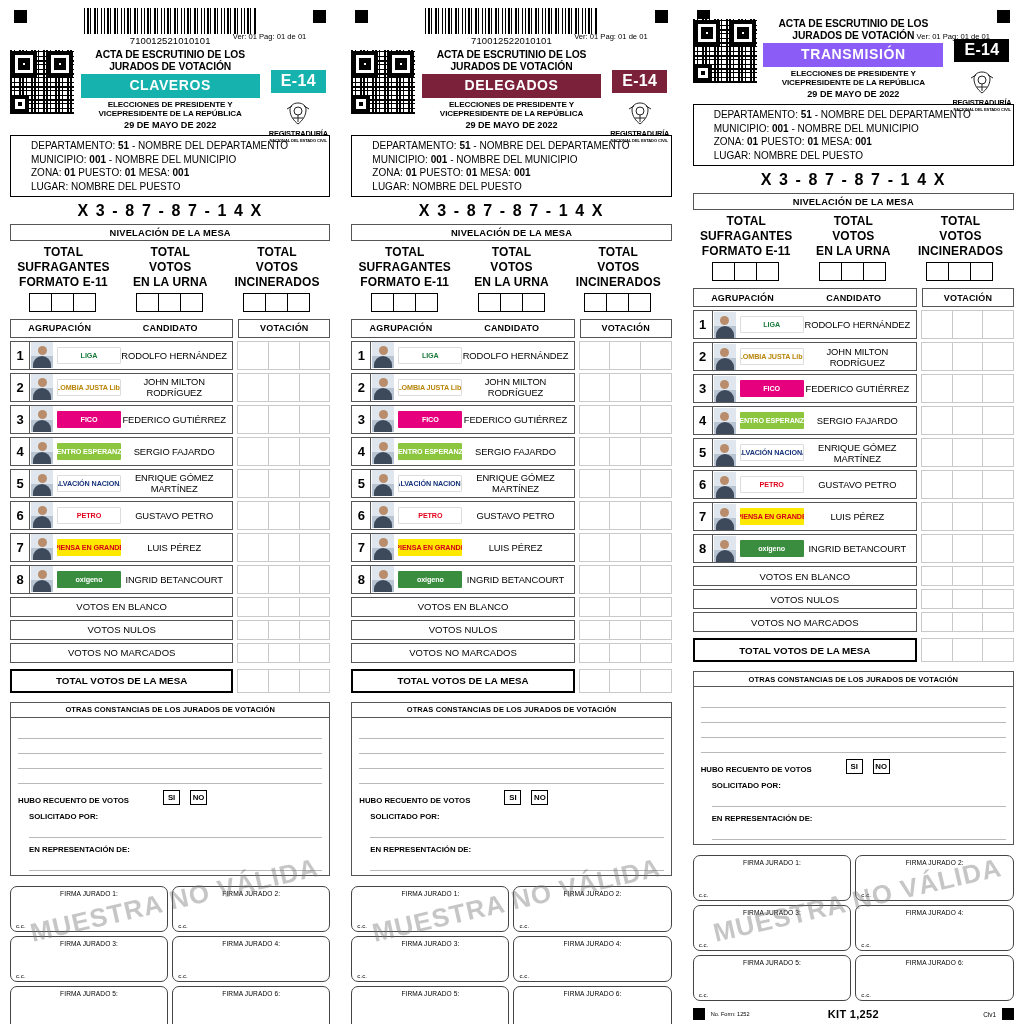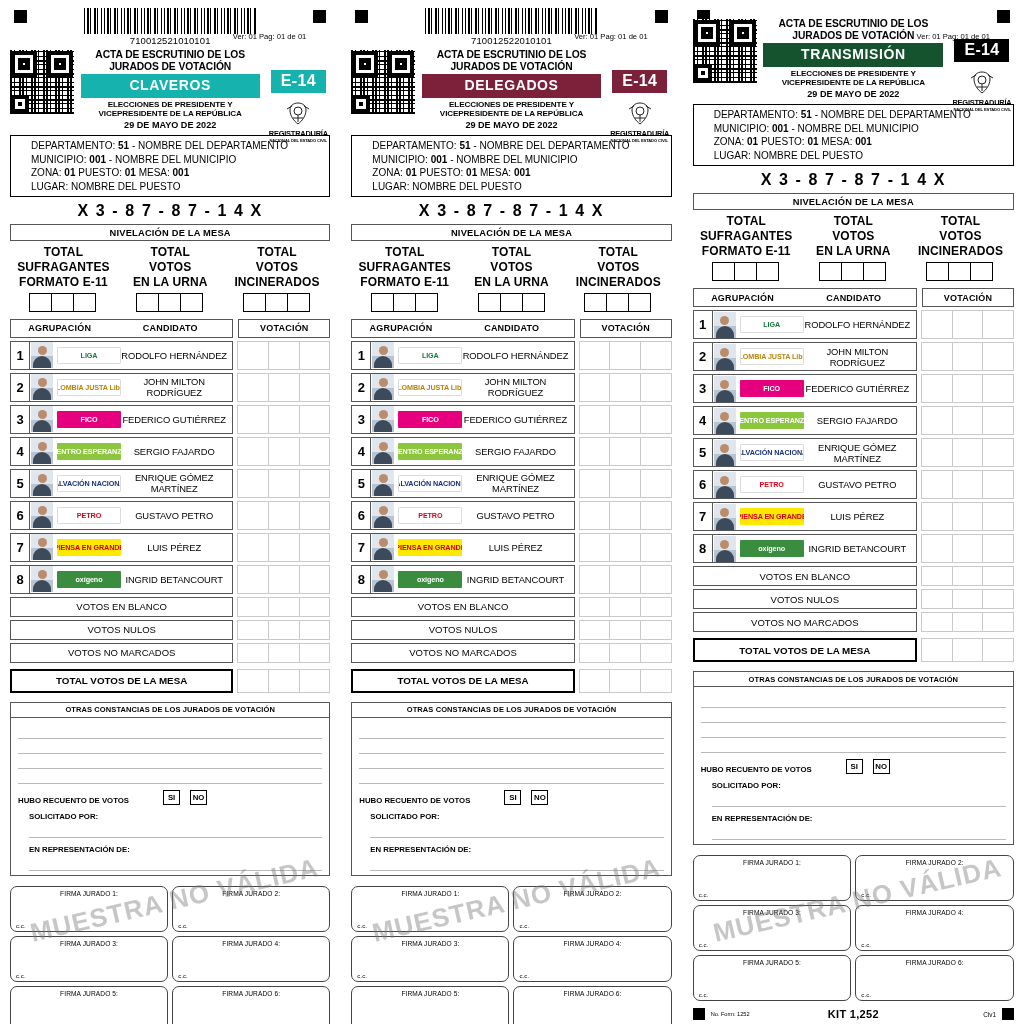--- a/index.html
+++ b/index.html
@@ -1056,21 +1056,21 @@
         <div class="corner-sq right"></div>
         <div class="ver-text">Ver: 01 Pag: 01 de 01</div>
       </div>
       <div class="headblock">
         <div class="qr">
           <div class="qr-bl"></div>
         </div>
         <div class="headtitle">
           <div class="t-main">ACTA DE ESCRUTINIO DE LOS</div>
           <div class="t-main">JURADOS DE VOTACIÓN</div>
-          <div class="t-band" style="background: #14532d;">TRANSMISIÓN</div>
+          <div class="t-band" style="background: #8b5cf6;">TRANSMISIÓN</div>
           <div class="t-sub">ELECCIONES DE PRESIDENTE Y</div>
           <div class="t-sub">VICEPRESIDENTE DE LA REPÚBLICA</div>
           <div class="t-date">29 DE MAYO DE 2022</div>
         </div>
         <div class="headright">
           <div class="e14" style="background: rgb(0, 0, 0);">E-14</div>
           <div class="reg">
             <svg viewBox="0 0 30 28" class="reg-shield">
               <g fill="none" stroke="#222" stroke-width="1">
                 <path d="M15 3 C10 3 7 6 7 10 C7 16 11 21 15 24 C19 21 23 16 23 10 C23 6 20 3 15 3 Z"></path>

